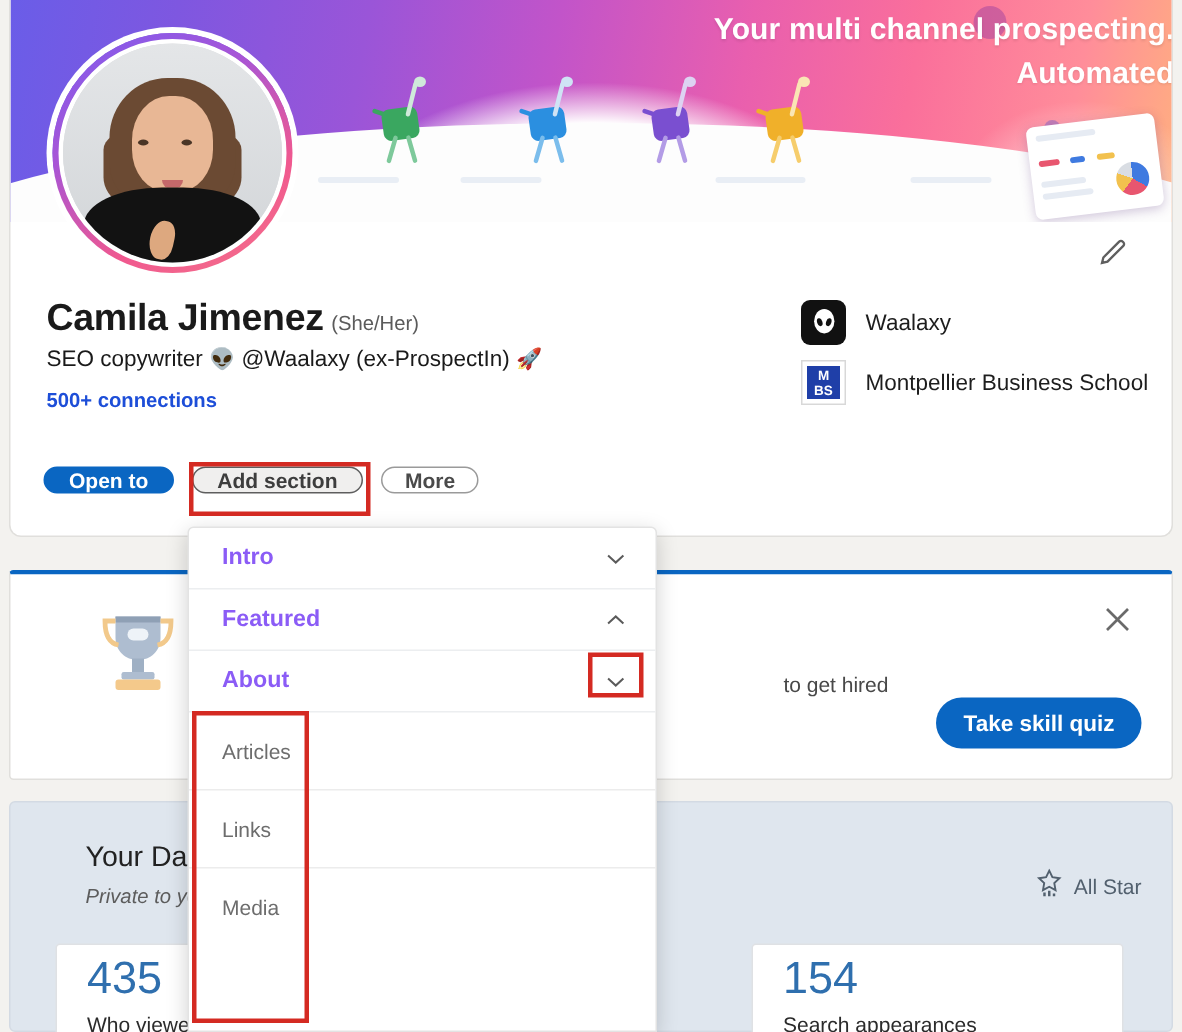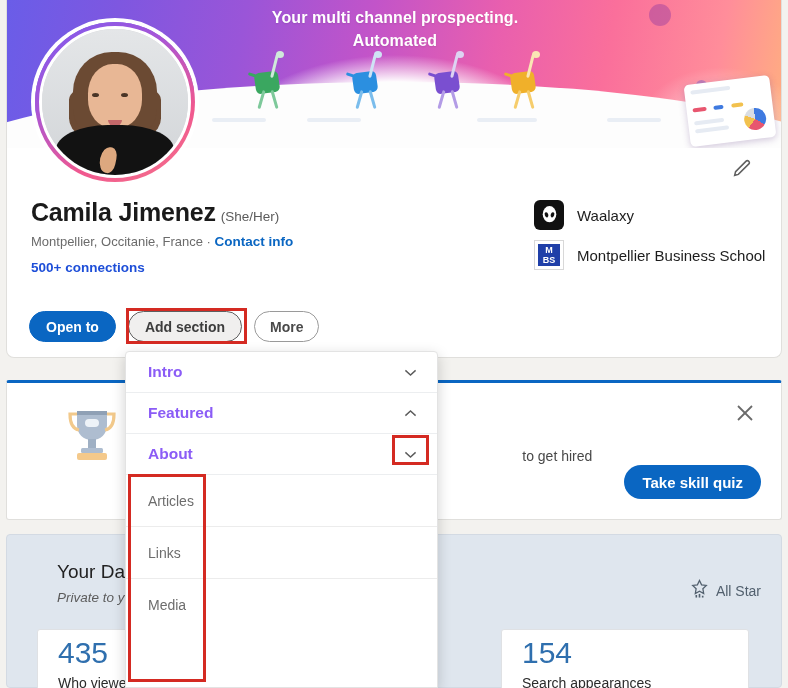--- a/index.html
+++ b/index.html
@@ -27,22 +27,22 @@
   }
   .banner-ground {
     position: absolute; left: -10%; bottom: -84px; width: 120%; height: 150px;
     background: #fdfdfd; border-radius: 50% 50% 0 0 / 60% 60% 0 0;
   }
   .ground-dash {
     position: absolute; bottom: 26px; height: 4px; border-radius: 3px;
     background: #e9eef5;
   }
   .banner-title {
-    position: absolute; left: 0; right: 0; top: 6px; text-align: center;
-    color: #fff; font-size: 16px; font-weight: bold; letter-spacing: .1px;
+    position: absolute; left: 0; right: 0; top: 6px; text-align: right;
+    color: #fff; font-size: 20px; font-weight: bold; letter-spacing: .1px;
     text-shadow: 0 1px 2px rgba(0,0,0,.10); line-height: 1.45;
   }
   .banner-title .l2 { display: block; }
   .dot {
     position: absolute; border-radius: 50%; background: rgba(150,60,160,.45);
   }
   .ostrich { position: absolute; bottom: 38px; width: 56px; height: 56px; }
   .ost-body { position: absolute; left: 8px; top: 18px; width: 24px; height: 21px; border-radius: 5px; transform: rotate(-8deg); }
   .ost-neck { position: absolute; left: 26px; top: 0px; width: 3px; height: 24px; border-radius: 2px; transform: rotate(14deg); }
   .ost-head { position: absolute; left: 29px; top: -3px; width: 8px; height: 7px; border-radius: 50%; }
@@ -94,21 +94,21 @@
   .pname { font-size: 25px; font-weight: bold; color: #1a1a1a; letter-spacing: -.2px; display:inline; }
   .pronoun { font-size: 13.5px; color: #5b5b5b; margin-left: 5px; }
   .headline { font-size: 15px; color: #1a1a1a; margin-top: 4px; }
   .location { font-size: 13px; color: #6b6b6b; margin-top: 7px; }
   .contact-info { color: #0a66c2; font-weight: bold; font-size: 13.5px; cursor: pointer; }
   .connections { color: #1d4ed8; font-weight: bold; font-size: 13.5px; margin-top: 11px; cursor: pointer; }
 
   .emoji { font-size: 14px; }
 
   .btn-row { position: absolute; left: 22px; top: 311px; display: flex; gap: 12px; }
-  .btn { height: 31px; border-radius: 16px; font-size: 14px; font-weight: bold;
+  .btn { height: 18px; border-radius: 16px; font-size: 14px; font-weight: bold;
     display: flex; align-items: center; justify-content: center; cursor: pointer; }
   .btn-primary { background: #0a66c2; color: #fff; padding: 0 16px; border: 1px solid #0a66c2; }
   .btn-ghost { background: #f0efee; color: #3d3d3d; padding: 0 16px; border: 1.6px solid #5e5e5e; }
   .btn-outline { background: #fff; color: #4a4a4a; padding: 0 15px; border: 1.4px solid #9a9a9a; text-align: center; }
 
   
   .standout-card {
     position: absolute; left: 6px; top: 380px; width: 776px; height: 140px;
     background: #fff; border: 1px solid #e0dfdc; border-top: 3px solid #0a66c2;
     border-radius: 3px;
@@ -250,22 +250,25 @@
     <div class="edit-pencil">
       <svg width="22" height="22" viewBox="0 0 24 24" fill="none" stroke="#5f5f5f" stroke-width="1.7">
         <path d="M4 20l1-4L16.5 4.5a1.8 1.8 0 012.6 0l.4.4a1.8 1.8 0 010 2.6L8 19l-4 1z"></path>
       </svg>
     </div>
 
     <div class="name-block">
       <div>
         <span class="pname">Camila Jimenez</span><span class="pronoun">(She/Her)</span>
       </div>
-      <div class="location">
-        <span>Montpellier, Occitanie, France · </span><span class="contact-info">Contact info</span>
+      <div class="headline">
+        <span>SEO copywriter</span>
+        <span class="emoji">👽</span>
+        <span>@Waalaxy (ex-ProspectIn)</span>
+        <span class="emoji">🚀</span>
       </div>
       <div class="connections">500+ connections</div>
     </div>
 
     <div style="position:absolute;left:527px;top:200px;display:flex;align-items:center;gap:13px;">
       <div style="width:30px;height:30px;border-radius:6px;background:#111;display:flex;align-items:center;justify-content:center;">
         <svg width="17" height="19" viewBox="0 0 24 28">
           <ellipse cx="12" cy="12" rx="10" ry="12" fill="#fff"></ellipse>
           <ellipse cx="7.6" cy="13" rx="2.6" ry="4" fill="#111" transform="rotate(-18 7.6 13)"></ellipse>
           <ellipse cx="16.4" cy="13" rx="2.6" ry="4" fill="#111" transform="rotate(18 16.4 13)"></ellipse>

